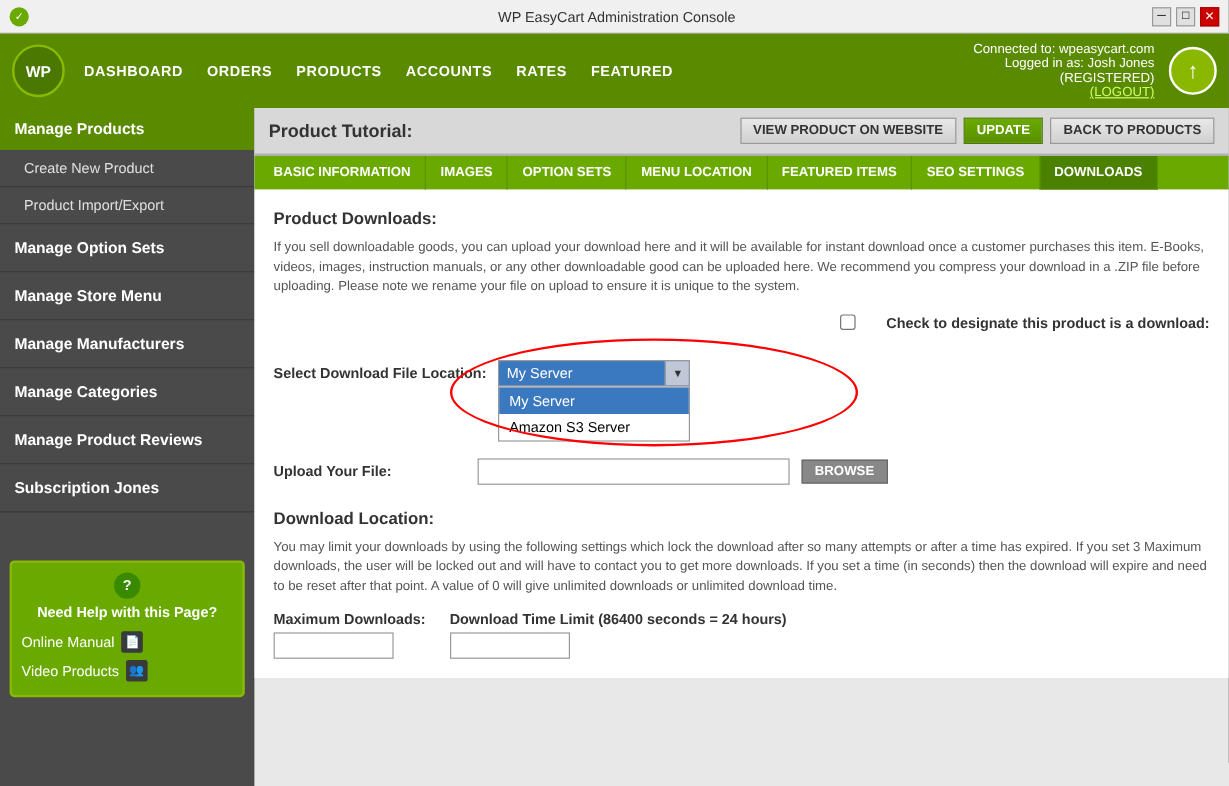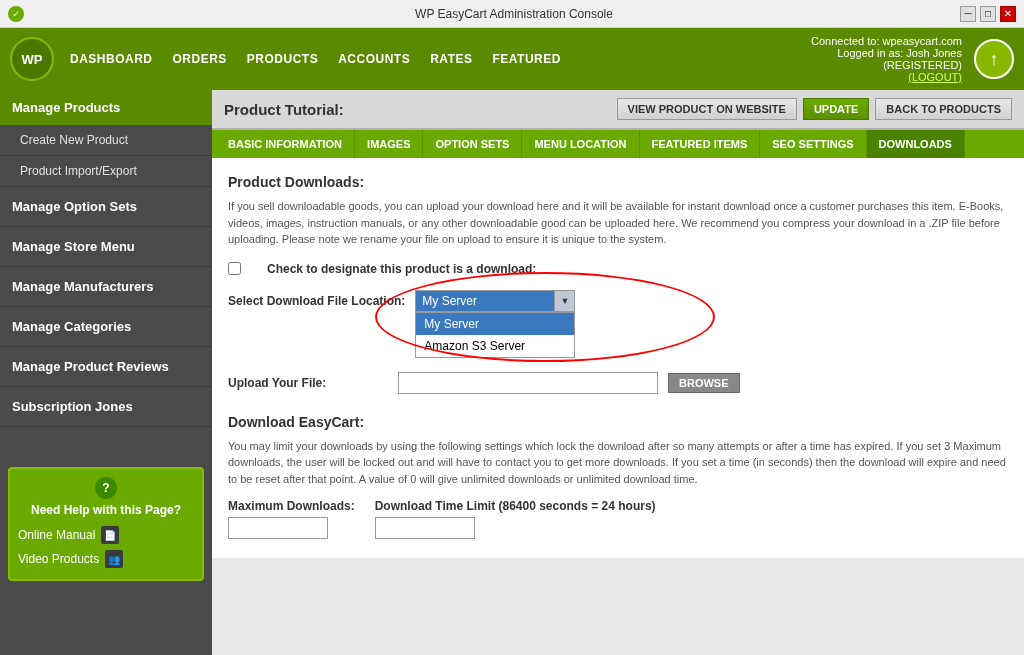--- a/index.html
+++ b/index.html
@@ -136,21 +136,21 @@
       border-right: 1px solid #5a9200;
     }
     .tab.active { background: #4a8200; }
 
     
     .content-body { padding: 16px; background: white; min-height: 400px; }
 
     .section-title { font-size: 14px; font-weight: bold; color: #333; margin-bottom: 8px; }
     .section-desc { font-size: 11px; color: #555; line-height: 1.5; margin-bottom: 14px; }
 
-    .checkbox-row { display: flex; align-items: center; gap: 26px; margin-bottom: 14px; }
+    .checkbox-row { display: flex; align-items: center; gap: 26px; margin-bottom: 24px; justify-content: flex-end; }
     .checkbox-label { font-size: 12px; font-weight: bold; color: #333; }
 
     .form-row { display: flex; align-items: center; gap: 10px; }
     .form-label { font-size: 12px; font-weight: bold; color: #333; min-width: 160px; }
 
     
     .dropdown-open-wrapper {
       position: relative;
       display: inline-block;
     }
@@ -309,21 +309,21 @@
         </div>
       </div>
 
       <div class="form-row">
         <span class="form-label">Upload Your File:</span>
         <input type="text" class="upload-input" style="">
         <button class="btn-browse">BROWSE</button>
       </div>
 
       <div class="security-section">
-        <div class="section-title">Download EasyCart:</div>
+        <div class="section-title">Download Location:</div>
         <div class="security-desc">You may limit your downloads by using the following settings which lock the download after so many attempts or after a time has  expired.  If you set 3 Maximum downloads, the user will be locked out and will have to contact you to get more downloads.  If you set a time (in seconds) then the download will expire and need to be reset after that point.  A value of 0 will give unlimited downloads or unlimited download time.</div>
 
         <div class="downloads-form">
           <div class="form-field">
             <label>Maximum Downloads:</label>
             <input type="text" style="">
           </div>
           <div class="form-field">
             <label>Download Time Limit (86400 seconds = 24 hours)</label>
             <input type="text" style="">

